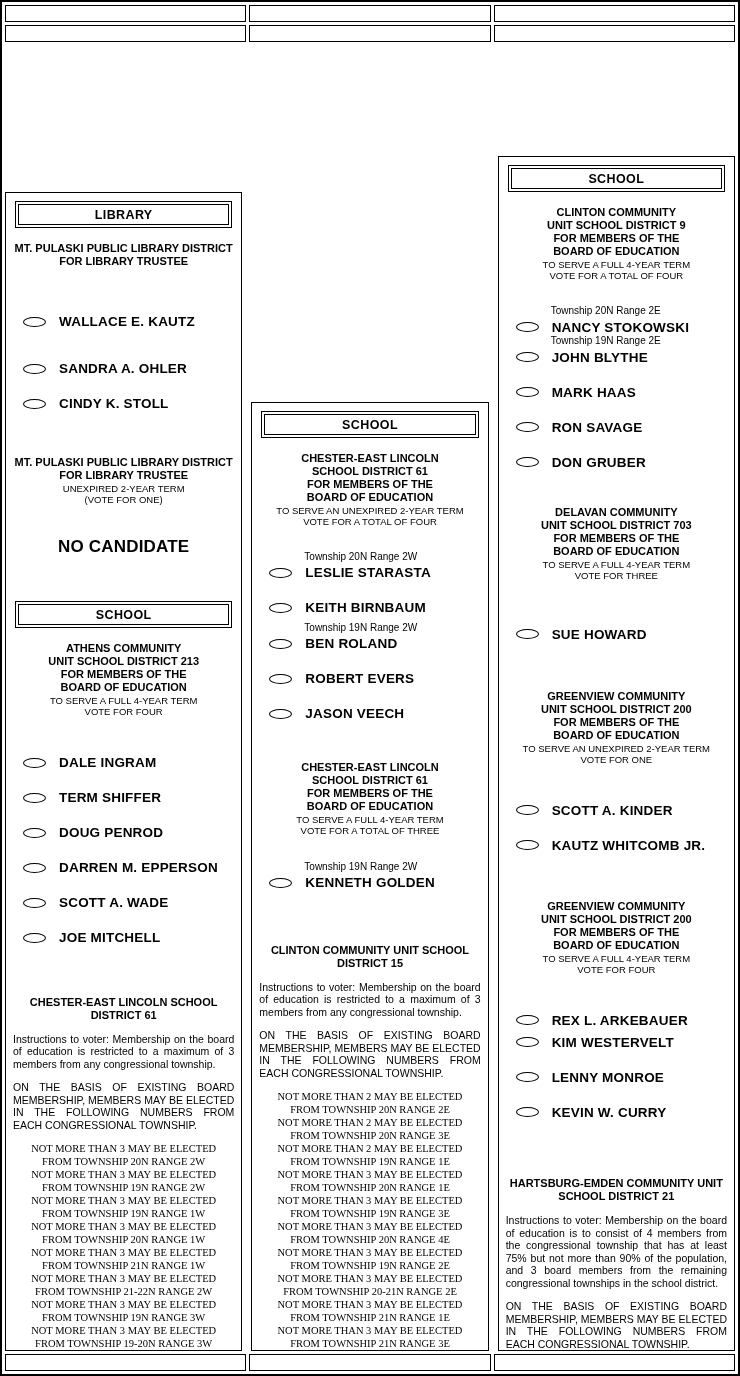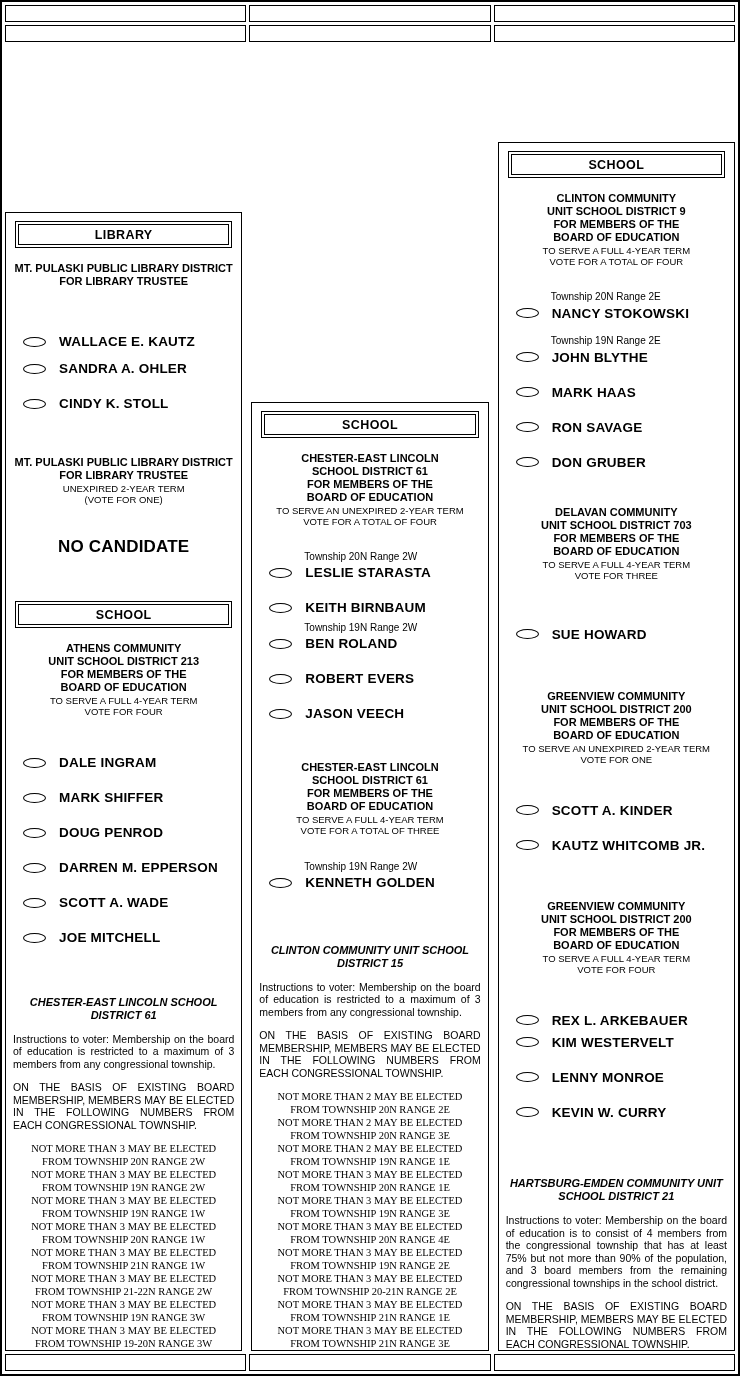--- a/index.html
+++ b/index.html
@@ -25,21 +25,21 @@
 
   .cand { }
   .twp  { font-size:10px; line-height:12px; margin-left:45px; margin-bottom:2px; }
   .crow { display:flex; align-items:center; height:16px; margin-left:10px; }
   .oval { width:23px; height:10px; border:1.5px solid #000; border-radius:50%;
           margin-right:13px; flex:none; background:#fff; }
   .cname { font-weight:bold; font-size:13.5px; white-space:nowrap; letter-spacing:.2px; }
 
   .nocand { text-align:center; font-weight:bold; font-size:17px; letter-spacing:.2px; }
 
-  .ihead  { text-align:center; font-weight:bold; font-size:11px; line-height:13px; white-space:pre-line;font-style:italic; }
+  .ihead  { text-align:center; font-weight:bold; font-size:11px; line-height:13px; white-space:pre-line; }
   .ipara  { font-size:10.5px; line-height:12.5px; text-align:justify; margin-top:11px; }
   .irules { text-align:center; font-size:10.5px; line-height:13px; white-space:pre-line; margin-top:11px;font-family:Liberation Serif, serif; }
 </style>
 </head>
 <body>
 
 <div class="page">
 
   <div class="strip">
     <div class="scell"></div>
@@ -62,21 +62,21 @@
 
       <div style="margin-top:14px">
         <div class="ctitle">MT. PULASKI PUBLIC LIBRARY DISTRICT
 FOR LIBRARY TRUSTEE</div>
         <div class="cand" style="margin-top:46px">
           <div class="crow">
             <span class="oval"></span>
             <span class="cname">WALLACE E. KAUTZ</span>
           </div>
         </div>
-        <div class="cand" style="margin-top:11px">
+        <div class="cand" style="margin-top:31px">
           <div class="crow">
             <span class="oval"></span>
             <span class="cname">SANDRA A. OHLER</span>
           </div>
         </div>
         <div class="cand" style="margin-top:19px">
           <div class="crow">
             <span class="oval"></span>
             <span class="cname">CINDY K. STOLL</span>
           </div>
@@ -104,21 +104,21 @@
 VOTE FOR FOUR</div>
         <div class="cand" style="margin-top:38px">
           <div class="crow">
             <span class="oval"></span>
             <span class="cname">DALE INGRAM</span>
           </div>
         </div>
         <div class="cand" style="margin-top:19px">
           <div class="crow">
             <span class="oval"></span>
-            <span class="cname">MARK SHIFFER</span>
+            <span class="cname">TERM SHIFFER</span>
           </div>
         </div>
         <div class="cand" style="margin-top:19px">
           <div class="crow">
             <span class="oval"></span>
             <span class="cname">DOUG PENROD</span>
           </div>
         </div>
         <div class="cand" style="margin-top:19px">
           <div class="crow">
@@ -268,21 +268,21 @@
 BOARD OF EDUCATION</div>
         <div class="csub">TO SERVE A FULL 4-YEAR TERM
 VOTE FOR A TOTAL OF FOUR</div>
         <div class="cand" style="margin-top:24px">
           <div class="twp">Township 20N Range 2E</div>
           <div class="crow">
             <span class="oval"></span>
             <span class="cname">NANCY STOKOWSKI</span>
           </div>
         </div>
-        <div class="cand" style="margin-top:14px">
+        <div class="cand" style="margin-top:0">
           <div class="twp">Township 19N Range 2E</div>
           <div class="crow">
             <span class="oval"></span>
             <span class="cname">JOHN BLYTHE</span>
           </div>
         </div>
         <div class="cand" style="margin-top:19px">
           <div class="crow">
             <span class="oval"></span>
             <span class="cname">MARK HAAS</span>

